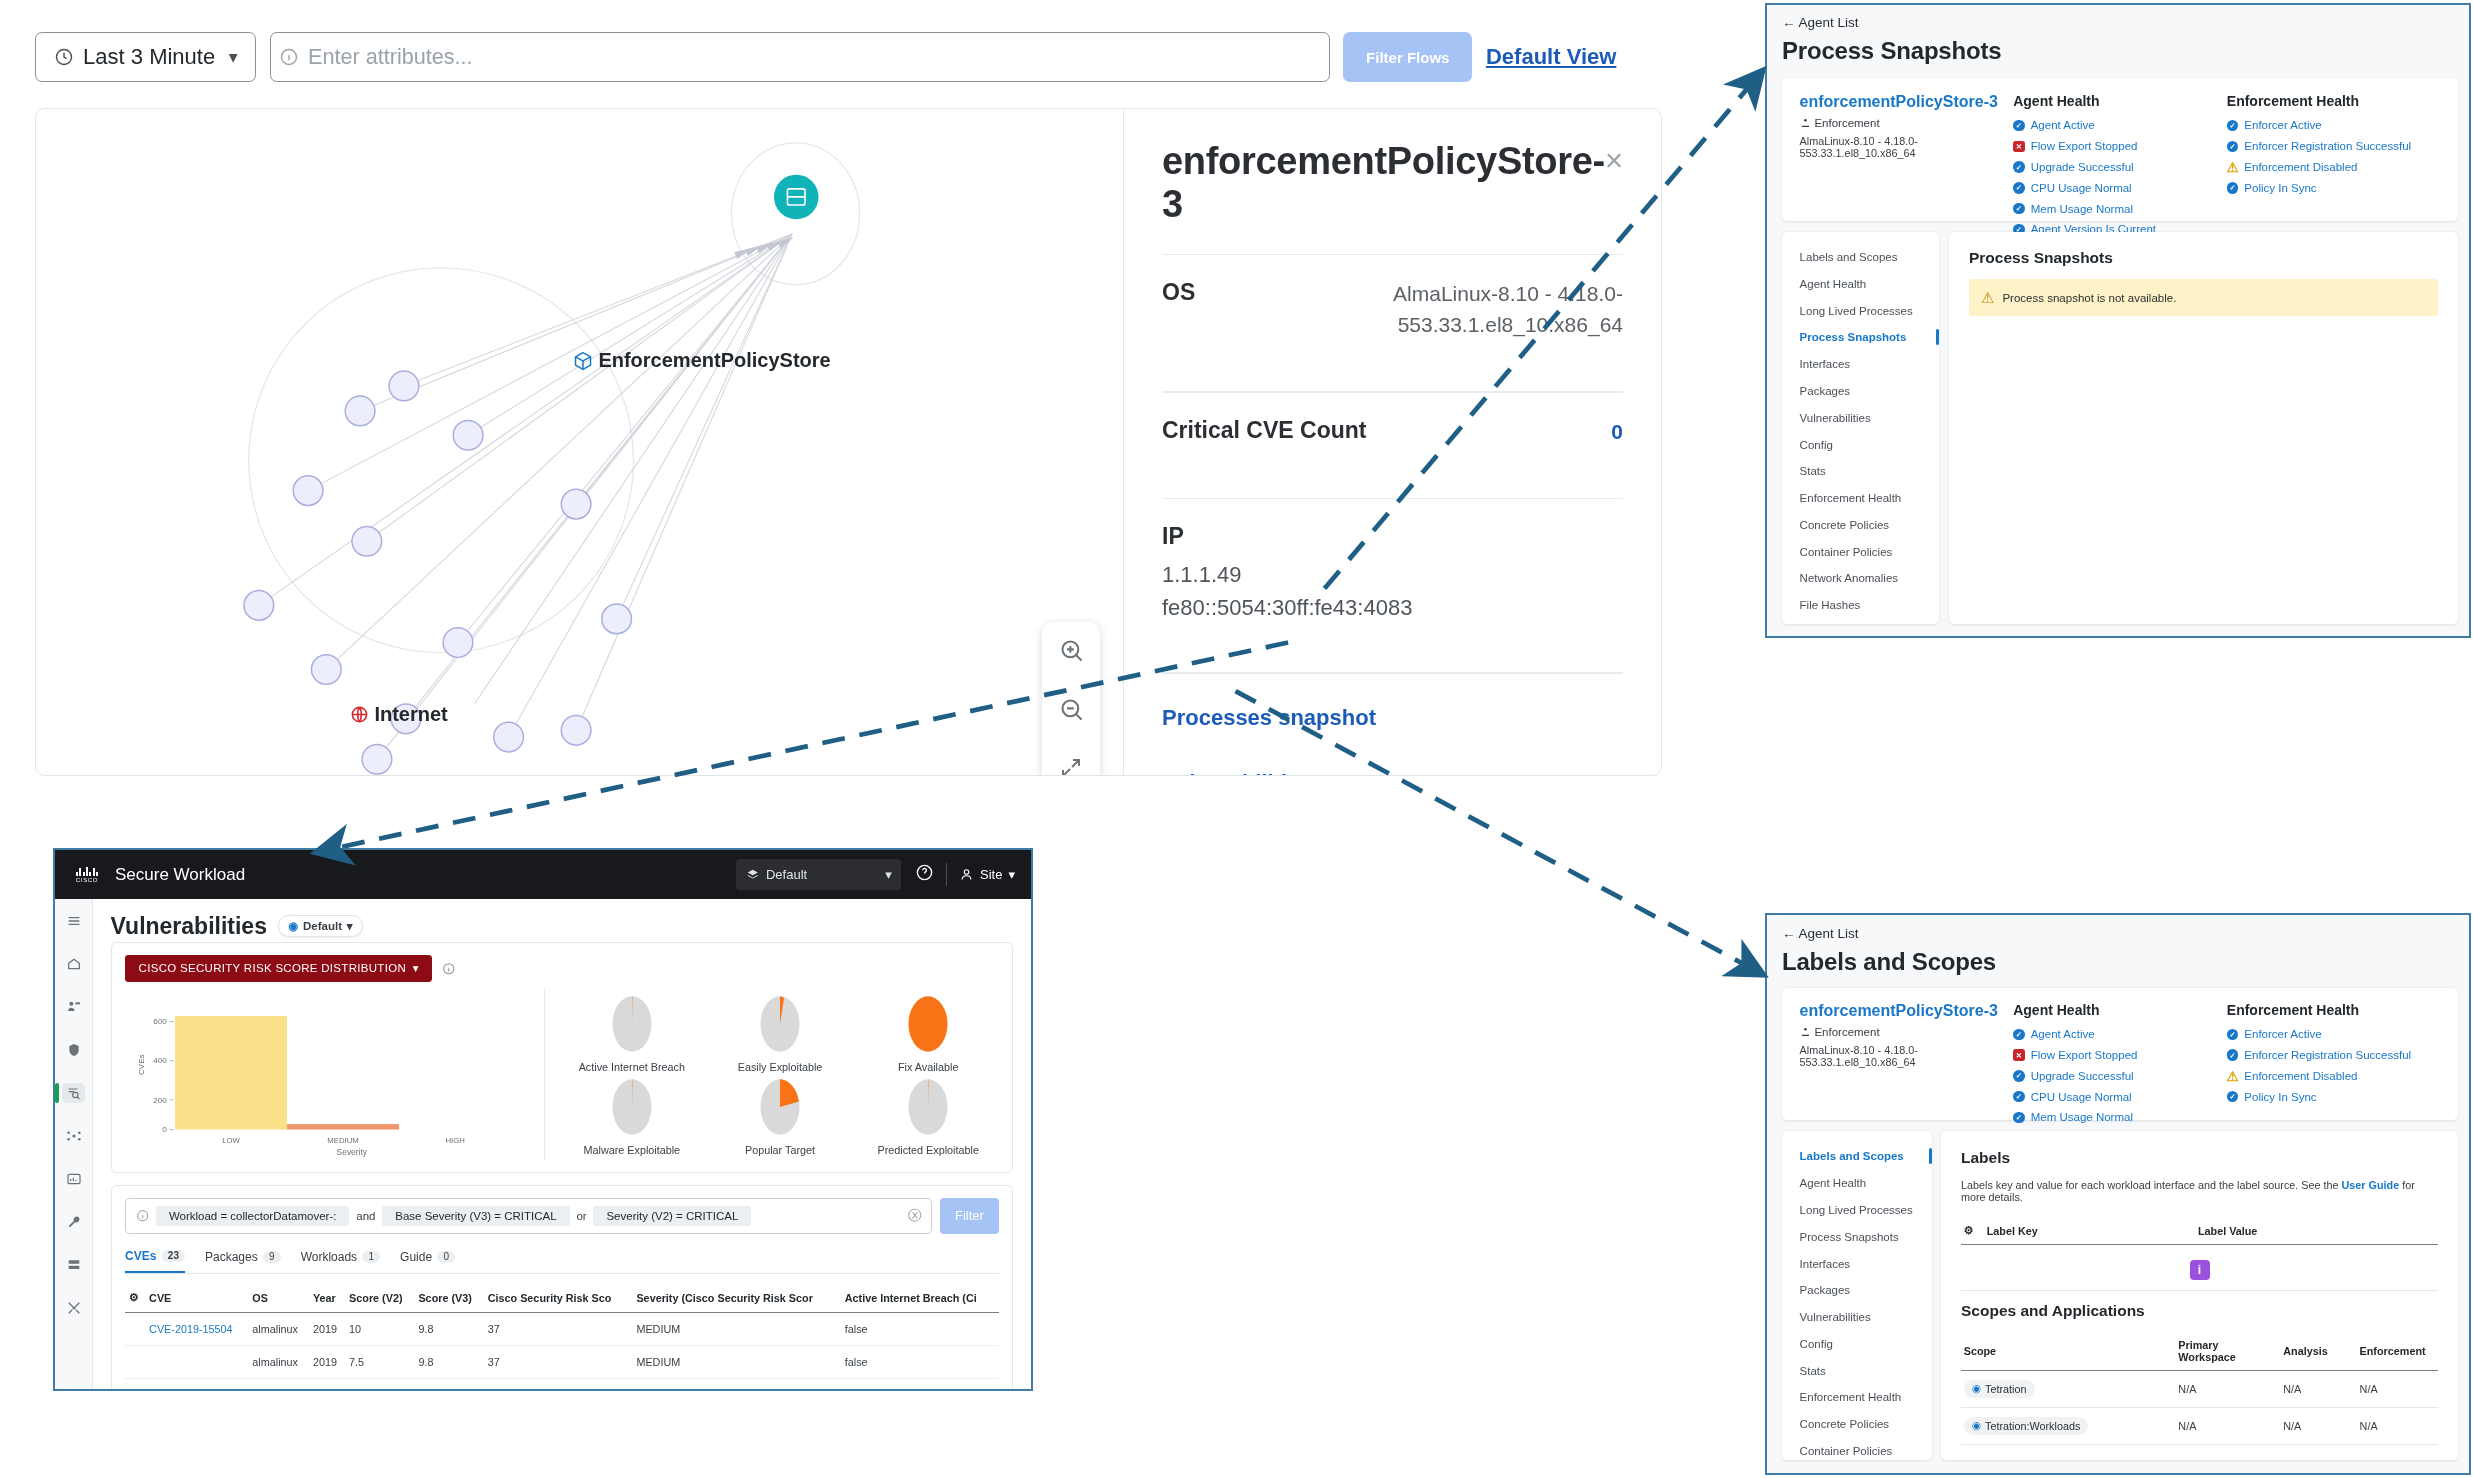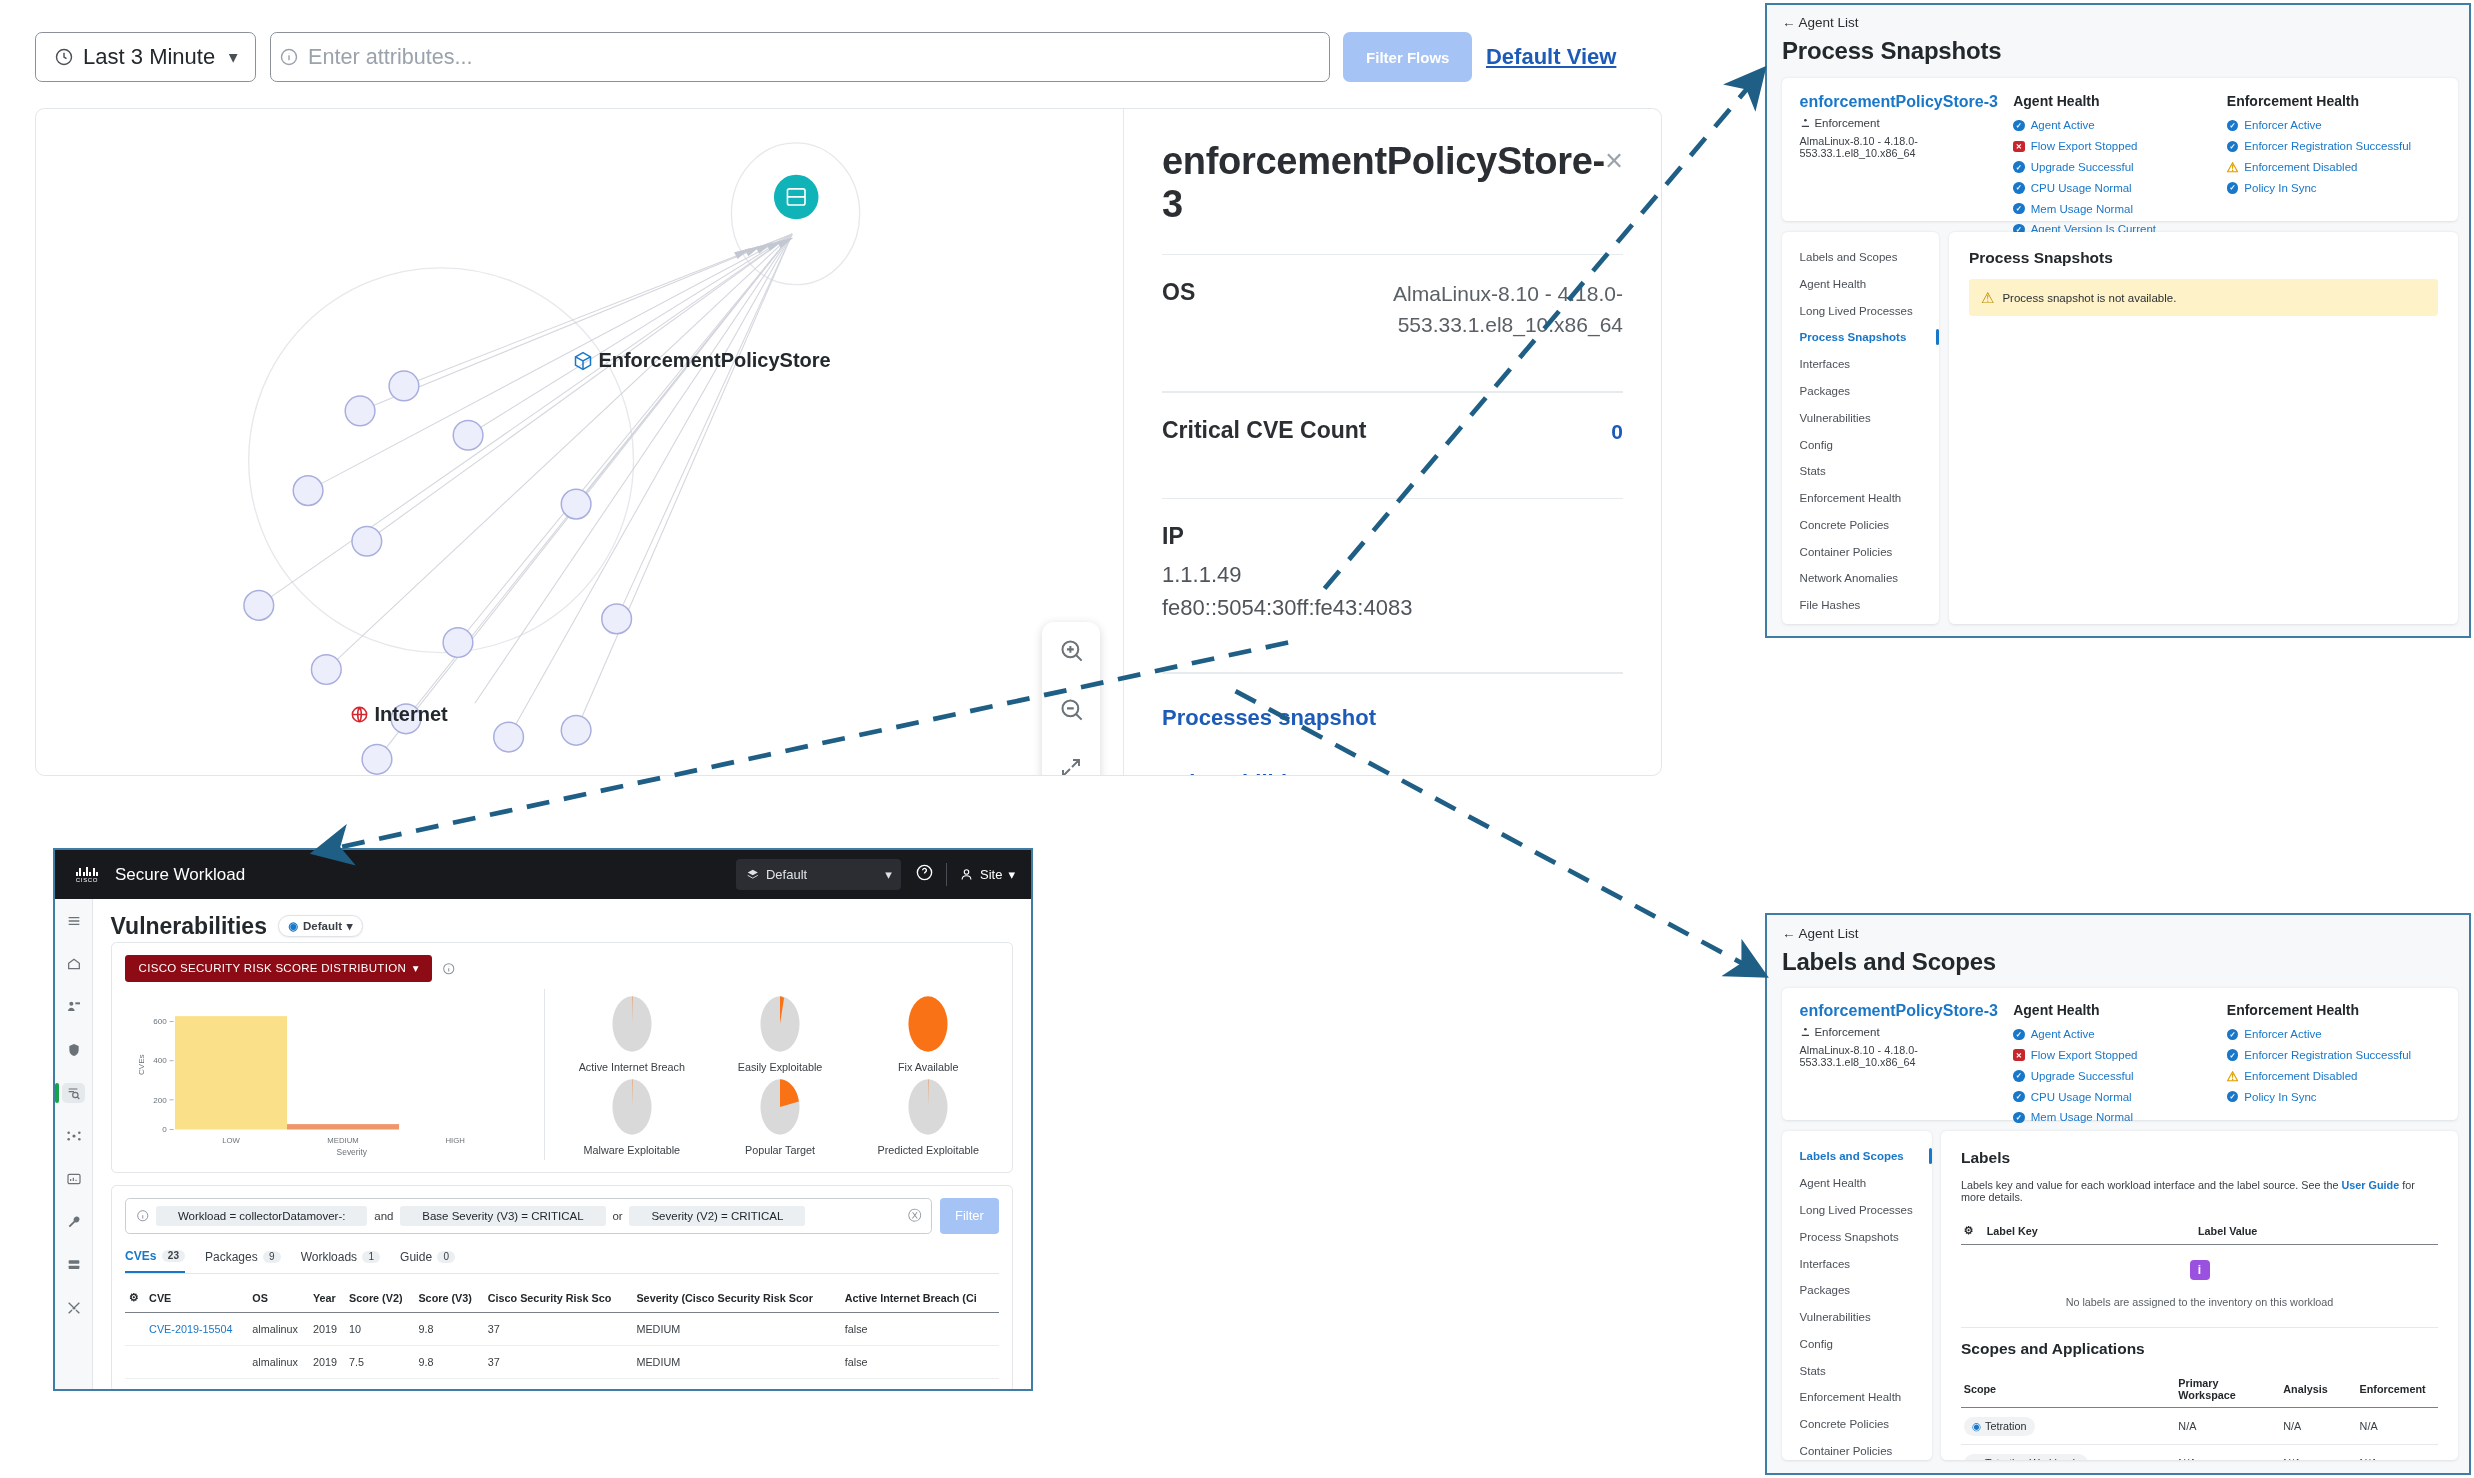--- a/index.html
+++ b/index.html
@@ -110,21 +110,21 @@
   .risk-chip { background:#8c0b14; color:#fff; border-radius:3.4px; padding:6.8px 13.5px; font-size:11.5px; letter-spacing:0.3px;
       display:inline-flex; align-items:center; gap:6.8px; }
   .chart-row { display:flex; margin-top:6.8px; }
   .bar-chart { width:419px; position:relative; }
   .donut-grid { flex:1; border-left:0.7px solid #e3e6e9; padding-left:16px; display:grid;
       grid-template-columns:repeat(3,1fr); gap:2.7px 6.8px; align-content:center;}
   .donut-cell { text-align:center; }
   .donut-cell .lbl { font-size:10.8px; color:#3a4046; margin-top:4px; }
   .filter-bar { display:flex; align-items:center; gap:6.8px; border:0.7px solid #c9ced3; border-radius:4.7px;
       height:36px; padding:0 9.5px; background:#fff; }
-  .f-pill { background:#eceff1; border-radius:2.7px; padding:4px 22px; font-size:11.5px; color:#23282c; white-space:nowrap;}
+  .f-pill { background:#eceff1; border-radius:2.7px; padding:4px 13px; font-size:11.5px; color:#23282c; white-space:nowrap;}
   .f-op { font-size:11.5px; color:#3a4046; }
   .btn-filter { background:#a5c3f5; color:#fff; border:none; border-radius:4px; height:36px; padding:0 15px; font-size:13px; font-family:inherit;}
   .tabs { display:flex; gap:20px; margin-top:15px; border-bottom:0.7px solid #e3e6e9;}
   .tab { font-size:12px; color:#3a4046; padding-bottom:8px; display:flex; align-items:center; gap:5.4px; }
   .tab.active { color:#1877c9; font-weight:bold; border-bottom:2.7px solid #1877c9; }
   .tab .cnt { background:#eceff1; border-radius:8px; padding:0.7px 6px; font-size:10px; color:#3a4046; }
   table.cve { width:100%; border-collapse:collapse; margin-top:9.5px; }
   table.cve th { font-size:10.8px; font-weight:bold; color:#23282c; text-align:left; padding:8px 4px; border-bottom:1.4px solid #7a8088; white-space:nowrap;}
   table.cve td { font-size:10.8px; color:#3a4046; padding:10px 4px; border-bottom:0.7px solid #eceff1; white-space:nowrap;}
   table.cve td.cveid a { color:#1877c9; text-decoration:none; }
@@ -505,21 +505,20 @@
       <table class="tbl">
         <thead>
             <tr>
           <th style="width:23px;">⚙</th>
           <th>Label Key</th>
           <th>Label Value</th>
         </tr>
           </thead>
       </table>
       <div class="empty-ico">i</div>
-      <div class="empty-note">No labels are assigned to the inventory on this workload</div>
 
       <div style="height:0.7px; background:#e6e9ec; margin:2.7px 0 12px 0;"></div>
       <div class="cc-title">Scopes and Applications</div>
       <table class="tbl">
         <thead>
             <tr>
           <th style="width:45%;">Scope</th>
           <th style="width:22%;">Primary Workspace</th>
           <th style="width:16%;">Analysis</th>
           <th>Enforcement</th>

